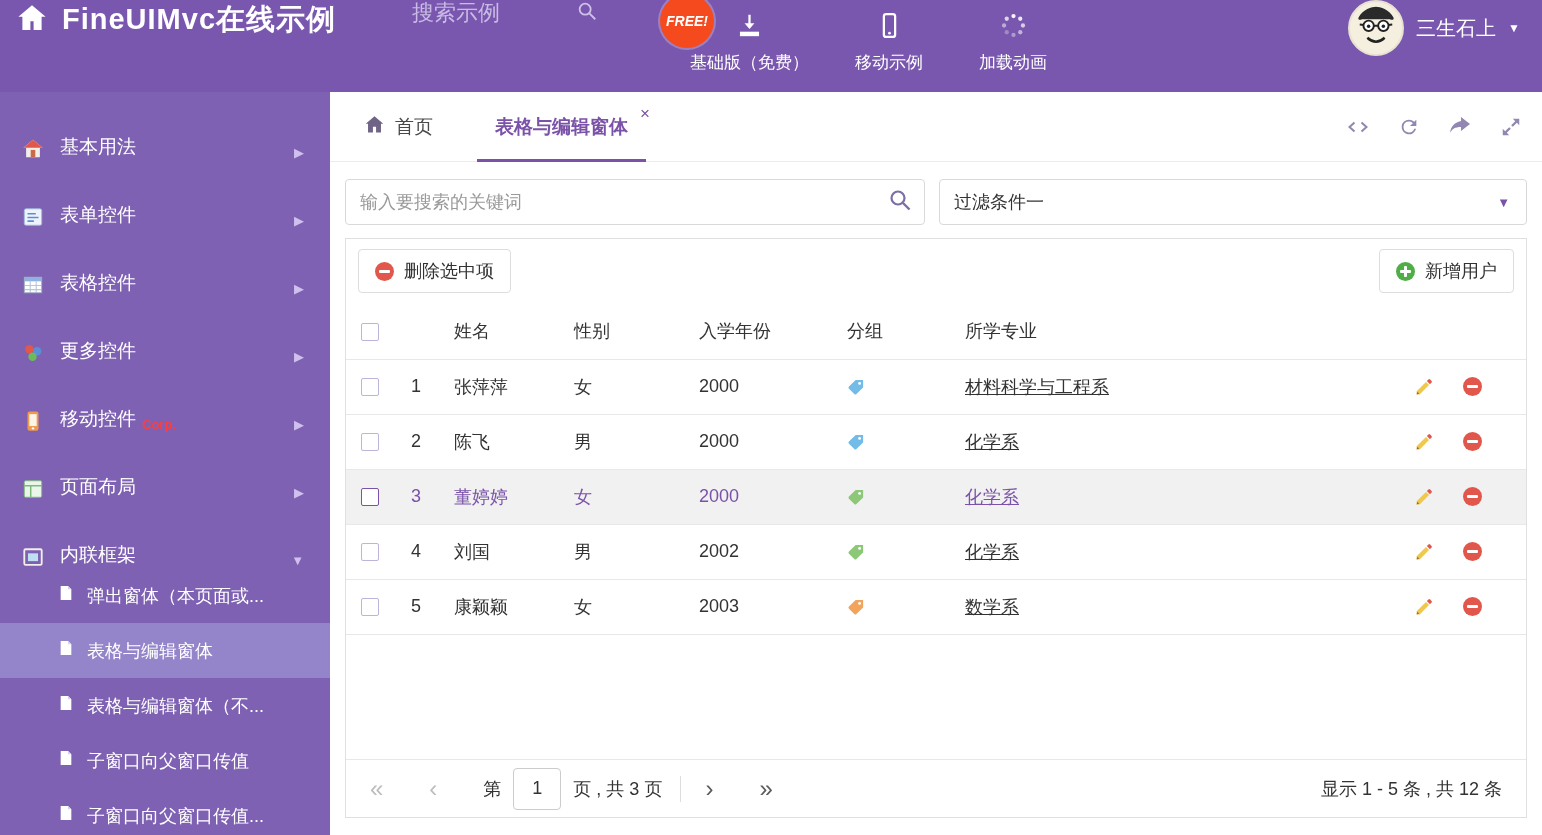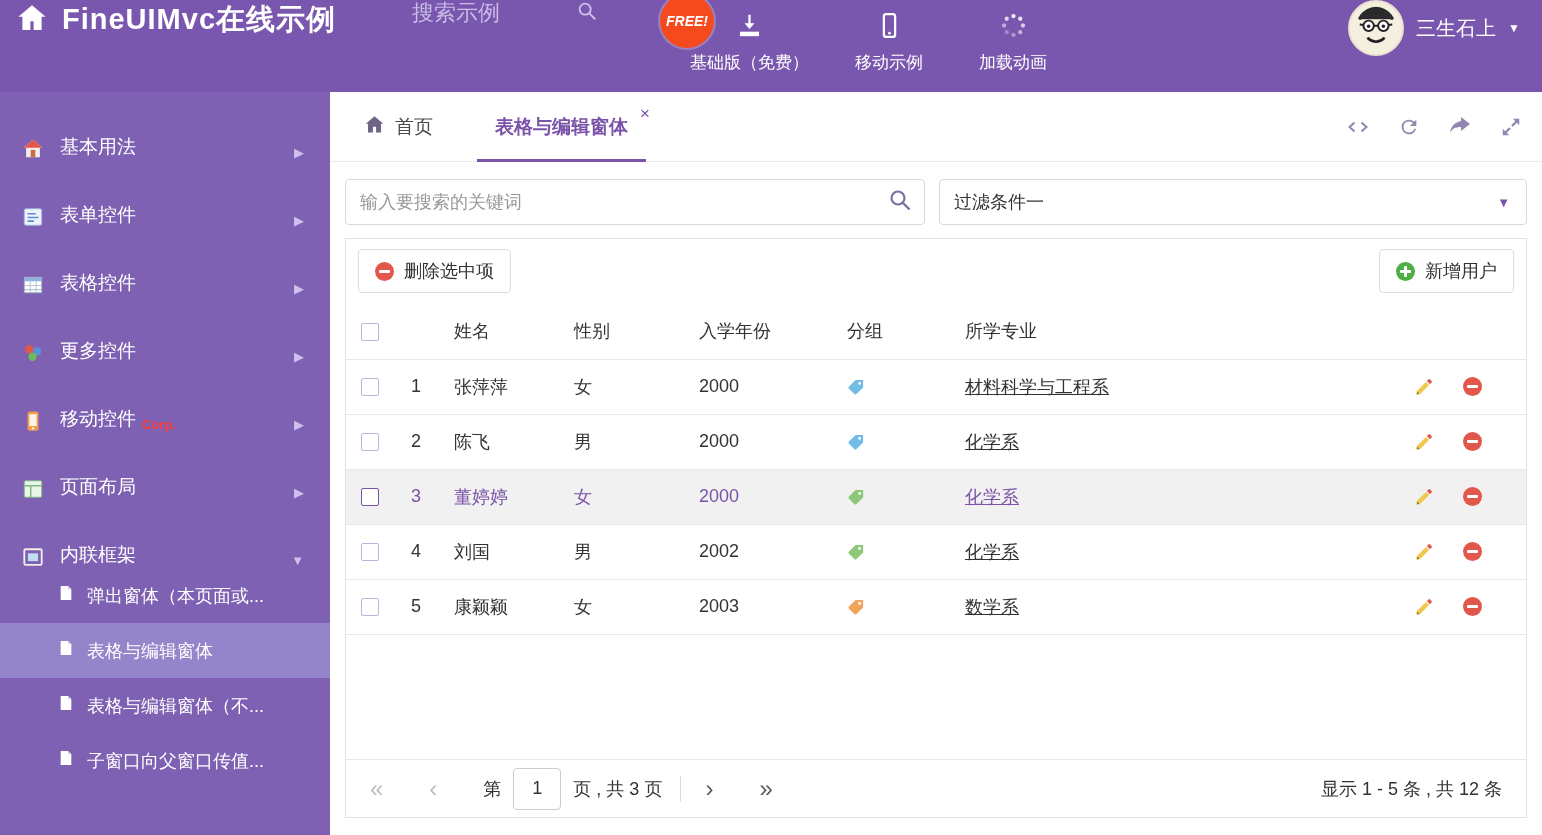--- a/index.html
+++ b/index.html
@@ -261,20 +261,27 @@
           <path d="M15 1.5v5h5z" fill="#d8d0ec"></path>
         </svg></span>
     <span>表格与编辑窗体</span>
   </div>
   <div class="side-sub">
     <span class="file-icon"><svg viewBox="0 0 24 24" width="16" height="20">
           <path d="M4 1.5h11l5 5V22.5H4z" fill="#fff"></path>
           <path d="M15 1.5v5h5z" fill="#d8d0ec"></path>
         </svg></span>
     <span>表格与编辑窗体（不...</span>
+  </div>
+  <div class="side-sub">
+    <span class="file-icon"><svg viewBox="0 0 24 24" width="16" height="20">
+          <path d="M4 1.5h11l5 5V22.5H4z" fill="#fff"></path>
+          <path d="M15 1.5v5h5z" fill="#d8d0ec"></path>
+        </svg></span>
+    <span>子窗口向父窗口传值</span>
   </div>
   <div class="side-sub">
     <span class="file-icon"><svg viewBox="0 0 24 24" width="16" height="20">
           <path d="M4 1.5h11l5 5V22.5H4z" fill="#fff"></path>
           <path d="M15 1.5v5h5z" fill="#d8d0ec"></path>
         </svg></span>
     <span>子窗口向父窗口传值...</span>
   </div>
 </div>
 

